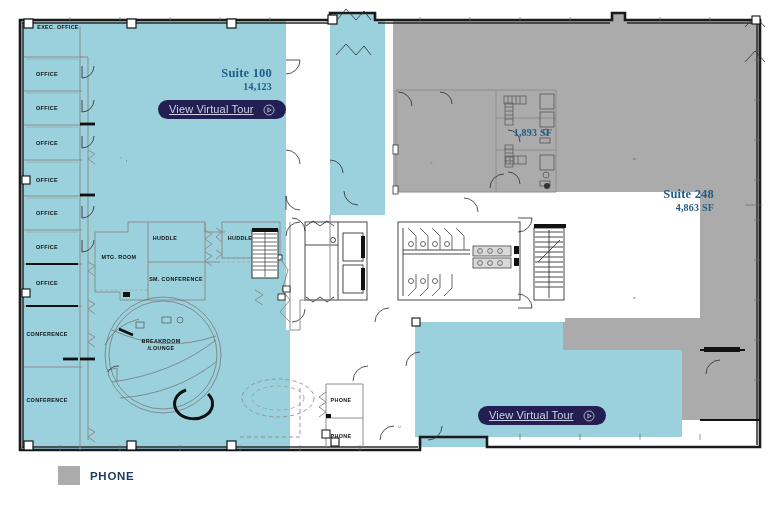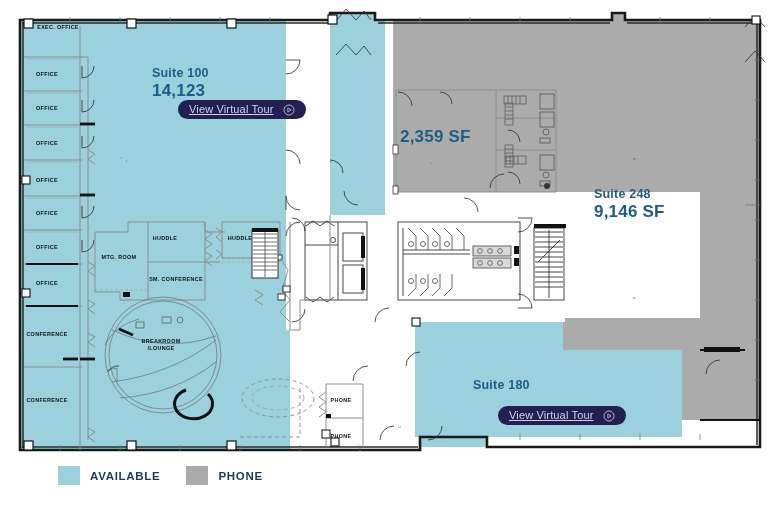--- a/index.html
+++ b/index.html
@@ -6,33 +6,33 @@
   body{
     width:781px;height:507px;overflow:hidden;
     font-family:"Liberation Sans","DejaVu Sans",sans-serif;
     -webkit-font-smoothing:antialiased;
   }
   #stage{position:relative;width:781px;height:507px;background:#fff;}
   #plan{position:absolute;left:0;top:0;width:781px;height:507px;}
 
   
   .suite-label{
-    position:absolute;text-align:left;color:#1f5c86;
+    position:absolute;text-align:right;color:#1f5c86;
     font-weight:bold;line-height:1.18;letter-spacing:.2px;
-    pointer-events:none;white-space:nowrap;
+    pointer-events:none;white-space:nowrap;font-family:Liberation Serif, serif;
   }
   .suite-label .ln1{display:block;font-size:12.5px;}
-  .suite-label .ln2{display:block;font-size:17px;}
+  .suite-label .ln2{display:block;font-size:10px;}
 
   
   .tour-btn{
     position:absolute;display:flex;align-items:center;justify-content:center;gap:9px;
     background:#231f52;border-radius:20px;color:#cfd2e6;
     font-size:11px;letter-spacing:.15px;height:19px;padding:0 11px;
-    box-sizing:border-box;cursor:pointer;white-space:nowrap;margin-left:20px;
+    box-sizing:border-box;cursor:pointer;white-space:nowrap;
   }
   .tour-btn .tour-txt{line-height:1;}
   .play-ic{display:block;width:12px;height:12px;flex:0 0 12px;}
 
   
   .room-lbl{
     position:absolute;color:#111;font-weight:bold;
     font-size:5.4px;letter-spacing:.35px;text-align:center;
     transform:translate(-50%,-50%);white-space:nowrap;pointer-events:none;
     font-family:"Liberation Sans","DejaVu Sans",sans-serif;
@@ -412,30 +412,29 @@
 
   <a class="tour-btn" style="left:158px;top:100px;" href="#">
     <span class="tour-txt">View Virtual Tour</span>
     <svg class="play-ic" viewBox="0 0 24 24">
       <circle cx="12" cy="12" r="10" fill="none" stroke="#cfd2e6" stroke-width="1.6"></circle>
       <path d="M9.6 7.8 L16.4 12 L9.6 16.2 Z" fill="none" stroke="#cfd2e6" stroke-width="1.5" stroke-linejoin="round"></path>
     </svg>
   </a>
 
   <div class="suite-label" style="left:400px;top:127px;width:152px;">
-    <span class="ln2">2,359 SF</span>
+    <span class="ln2">1,893 SF</span>
   </div>
 
   <div class="suite-label" style="left:594px;top:187px;width:120px;">
     <span class="ln1">Suite 248</span>
-    <span class="ln2">9,146 SF</span>
+    <span class="ln2">4,863 SF</span>
   </div>
 
   <div class="suite-label" style="left:473px;top:378px;width:120px;">
-    <span class="ln1">Suite 180</span>
   </div>
 
   <a class="tour-btn" style="left:478px;top:406px;" href="#">
     <span class="tour-txt">View Virtual Tour</span>
     <svg class="play-ic" viewBox="0 0 24 24">
       <circle cx="12" cy="12" r="10" fill="none" stroke="#cfd2e6" stroke-width="1.6"></circle>
       <path d="M9.6 7.8 L16.4 12 L9.6 16.2 Z" fill="none" stroke="#cfd2e6" stroke-width="1.5" stroke-linejoin="round"></path>
     </svg>
   </a>
 
@@ -454,22 +453,18 @@
       <div class="room-lbl" style="left: 165px; top: 238px;">HUDDLE</div>
       <div class="room-lbl" style="left: 240px; top: 238px;">HUDDLE</div>
       <div class="room-lbl" style="left: 176px; top: 279px;">SM. CONFERENCE</div>
       <div class="room-lbl two" style="left: 161px; top: 345px;">BREAKROOM<br>/LOUNGE</div>
       <div class="room-lbl" style="left: 341px; top: 400px;">PHONE</div>
       <div class="room-lbl" style="left: 341px; top: 436px;">PHONE</div>
     </div>
 
   <div id="legend">
     <div class="lg-item">
-      <span class="lg-sw" style="background:#9ad1dd;"></span>
-      <span class="lg-tx">AVAILABLE</span>
-    </div>
-    <div class="lg-item">
       <span class="lg-sw" style="background:#ababab;"></span>
       <span class="lg-tx">PHONE</span>
     </div>
   </div>
 
 </div>
 
 </body></html>

